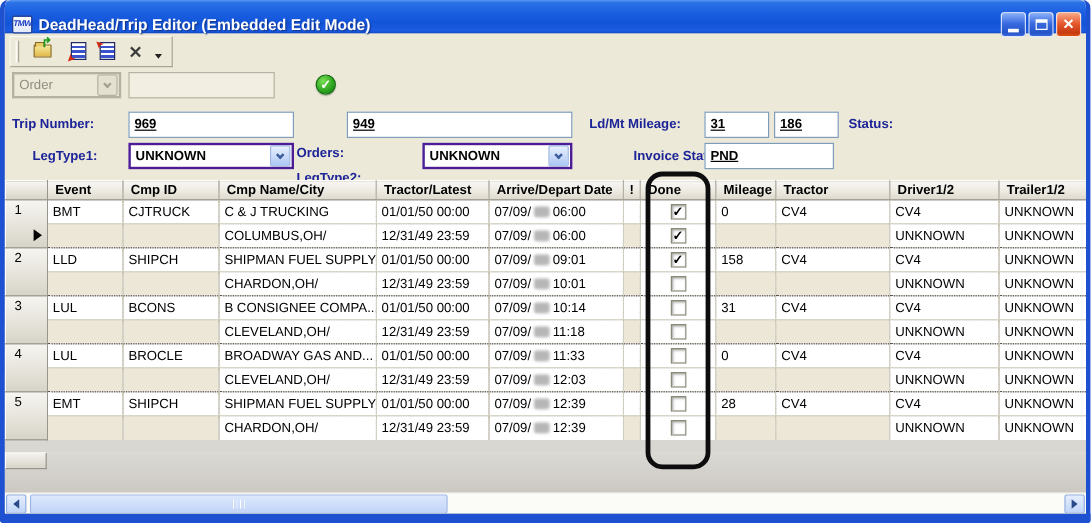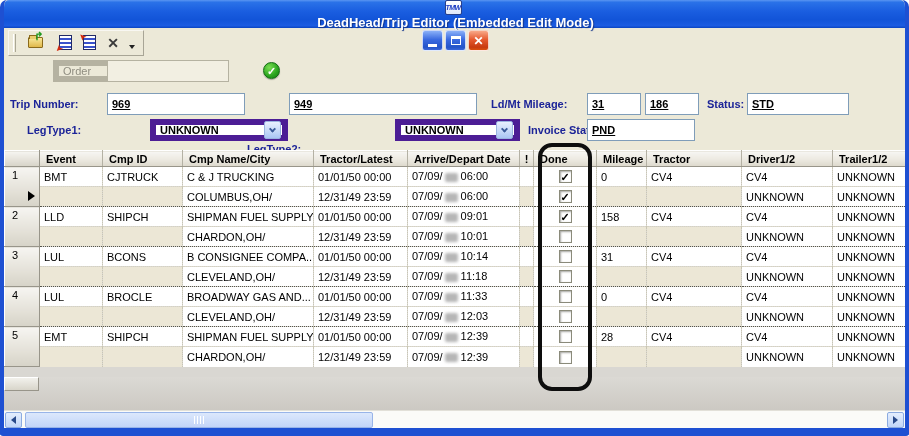--- a/index.html
+++ b/index.html
@@ -6,24 +6,23 @@
   html,body { width:909px; height:436px; background:#fff; font-family:"Liberation Sans", sans-serif; }
   .window {
     position:relative; width:909px; height:436px;
     border:4px solid #1e50d2; border-top:none; border-bottom-width:8px;
     border-radius:7px 7px 3px 3px;
     box-shadow: inset 0 -1px 0 #0a2a8a;
     background:#ece9d8; overflow:hidden;
   }
   
   .titlebar {
-    height:28px; display:flex; align-items:center; padding:0 4px 0 6px;
+    height:28px; display:flex; align-items:center; padding:12px 4px 0 6px;
     background: linear-gradient(180deg,#5a96f2 0%, #2a72e8 8%, #1a5ee0 40%, #1254d8 70%, #1c5ce2 92%, #0a44c0 100%);
     border-radius:5px 5px 0 0;
-    flex-direction:column;
   }
   .app-icon { width:17px; height:15px; background:linear-gradient(180deg,#ffffff,#dfe8fa); border:1px solid #28408a; border-radius:2px;
     color:#1a3ac2; font-weight:bold; font-style:italic; font-size:7px; line-height:13px; text-align:center; letter-spacing:-0.5px; margin-right:5px; }
   .title-text { color:#fff; font-weight:bold; font-size:13px; text-shadow:1px 1px 1px #12348a; flex:1; white-space:nowrap; }
   .winbtns { display:flex; gap:2px; }
   .wbtn { width:21px; height:21px; border-radius:3px; border:1px solid rgba(255,255,255,.75);
     display:flex; align-items:center; justify-content:center; }
   .wbtn.blue { background:linear-gradient(180deg,#8ab0f8 0%,#3a6ae0 45%,#2454c8 85%,#3a66d8 100%); }
   .wbtn.red  { background:linear-gradient(180deg,#f8a888 0%,#e65a30 45%,#c83a10 85%,#d8500f 100%); }
   .glyph-min { width:9px; height:3px; background:#fff; align-self:flex-end; margin:0 0 3px 0; }
@@ -43,21 +42,21 @@
   .icon-doc .red-arr { position:absolute; font-size:9px; color:#d42a10; line-height:9px; }
   .red-arr.bl { left:-5px; bottom:-4px; transform:rotate(135deg); }
   .red-arr.tl { left:-5px; top:-4px; transform:rotate(-135deg); }
   .icon-x { color:#3a3a3a; font-weight:bold; font-size:14px; line-height:14px; }
   .tb-caret { width:0; height:0; border-left:3px solid transparent; border-right:3px solid transparent; border-top:4px solid #222; margin:8px 0 0 4px; }
   
   .form { position:relative; height:93px; background:#ece9d8; font-size:11px; }
   .lbl { position:absolute; color:#1c2498; font-weight:bold; white-space:nowrap; }
   .xpfield { position:absolute; height:22px; background:#fff; border:1px solid #7f9db9; font-family:"Liberation Sans",sans-serif;
     font-size:11px; font-weight:bold; color:#000; padding:0 4px;text-decoration:underline; }
-  .combo { position:absolute; height:22px; background:#fff; border:6px solid #4c1d95; display:flex; align-items:center;margin-left:43px; }
+  .combo { position:absolute; height:22px; background:#fff; border:2px solid #4c1d95; display:flex; align-items:center; }
   .combo .ctext { flex:1; font-size:11px; font-weight:bold; padding-left:4px; white-space:nowrap; overflow:hidden; }
   .combo-btn { width:17px; height:18px; margin-right:1px; border:1px solid #9ab4e0; border-radius:2px;
     background:linear-gradient(180deg,#e8f0fe 0%,#c4d8f8 60%,#aac6f4 100%); display:flex; align-items:center; justify-content:center; }
   .chev { width:5px; height:5px; border-right:2px solid #3a5a9a; border-bottom:2px solid #3a5a9a; transform:rotate(45deg) translate(-1px,-1px); }
   .combo.disabled { background:#ece9d8; border-color:#b5b2a1; }
   .combo.disabled .ctext { color:#8f8d80; font-weight:normal; }
   .combo.disabled .combo-btn { background:#e4e1d0; border-color:#b5b2a1; }
   .combo.disabled .chev { border-color:#a3a090; }
   .xpfield.disabled { background:#f2efe2; border-color:#b5b2a1; }
   .okcheck { position:absolute; width:17px; height:17px; border-radius:50%;
@@ -159,21 +158,20 @@
     <div class="okcheck" style="left:259px; top:5px;">✓</div>
 
     <div class="lbl" style="left:6px; top:41px;">Trip Number:</div>
     <input class="xpfield" style="left: 103px; top: 36px; width: 138px;" readonly="" value="969">
     <div class="lbl" style="left:243px; top:41px;margin-top:24px;">Orders:</div>
     <input class="xpfield" style="left: 285px; top: 36px; width: 188px;" readonly="" value="949">
     <div class="lbl" style="left:487px; top:41px;">Ld/Mt Mileage:</div>
     <input class="xpfield" style="left: 583px; top: 36px; width: 54px;" readonly="" value="31">
     <input class="xpfield" style="left: 641px; top: 36px; width: 54px;" readonly="" value="186">
     <div class="lbl" style="left:703px; top:41px;">Status:</div>
-    <input class="xpfield" style="left: 743px; top: 36px; width: 102px;" readonly="" value="STD">
 
     <div class="lbl" style="left:23px; top:67px;">LegType1:</div>
     <div class="combo" style="left:103px; top:62px; width:138px;">
       <span class="ctext">UNKNOWN</span>
       <span class="combo-btn">
           <span class="chev"></span>
         </span>
     </div>
     <div class="lbl" style="left:243px; top:67px;margin-top:19px;">LegType2:</div>
     <div class="combo" style="left:348px; top:62px; width:125px;">

